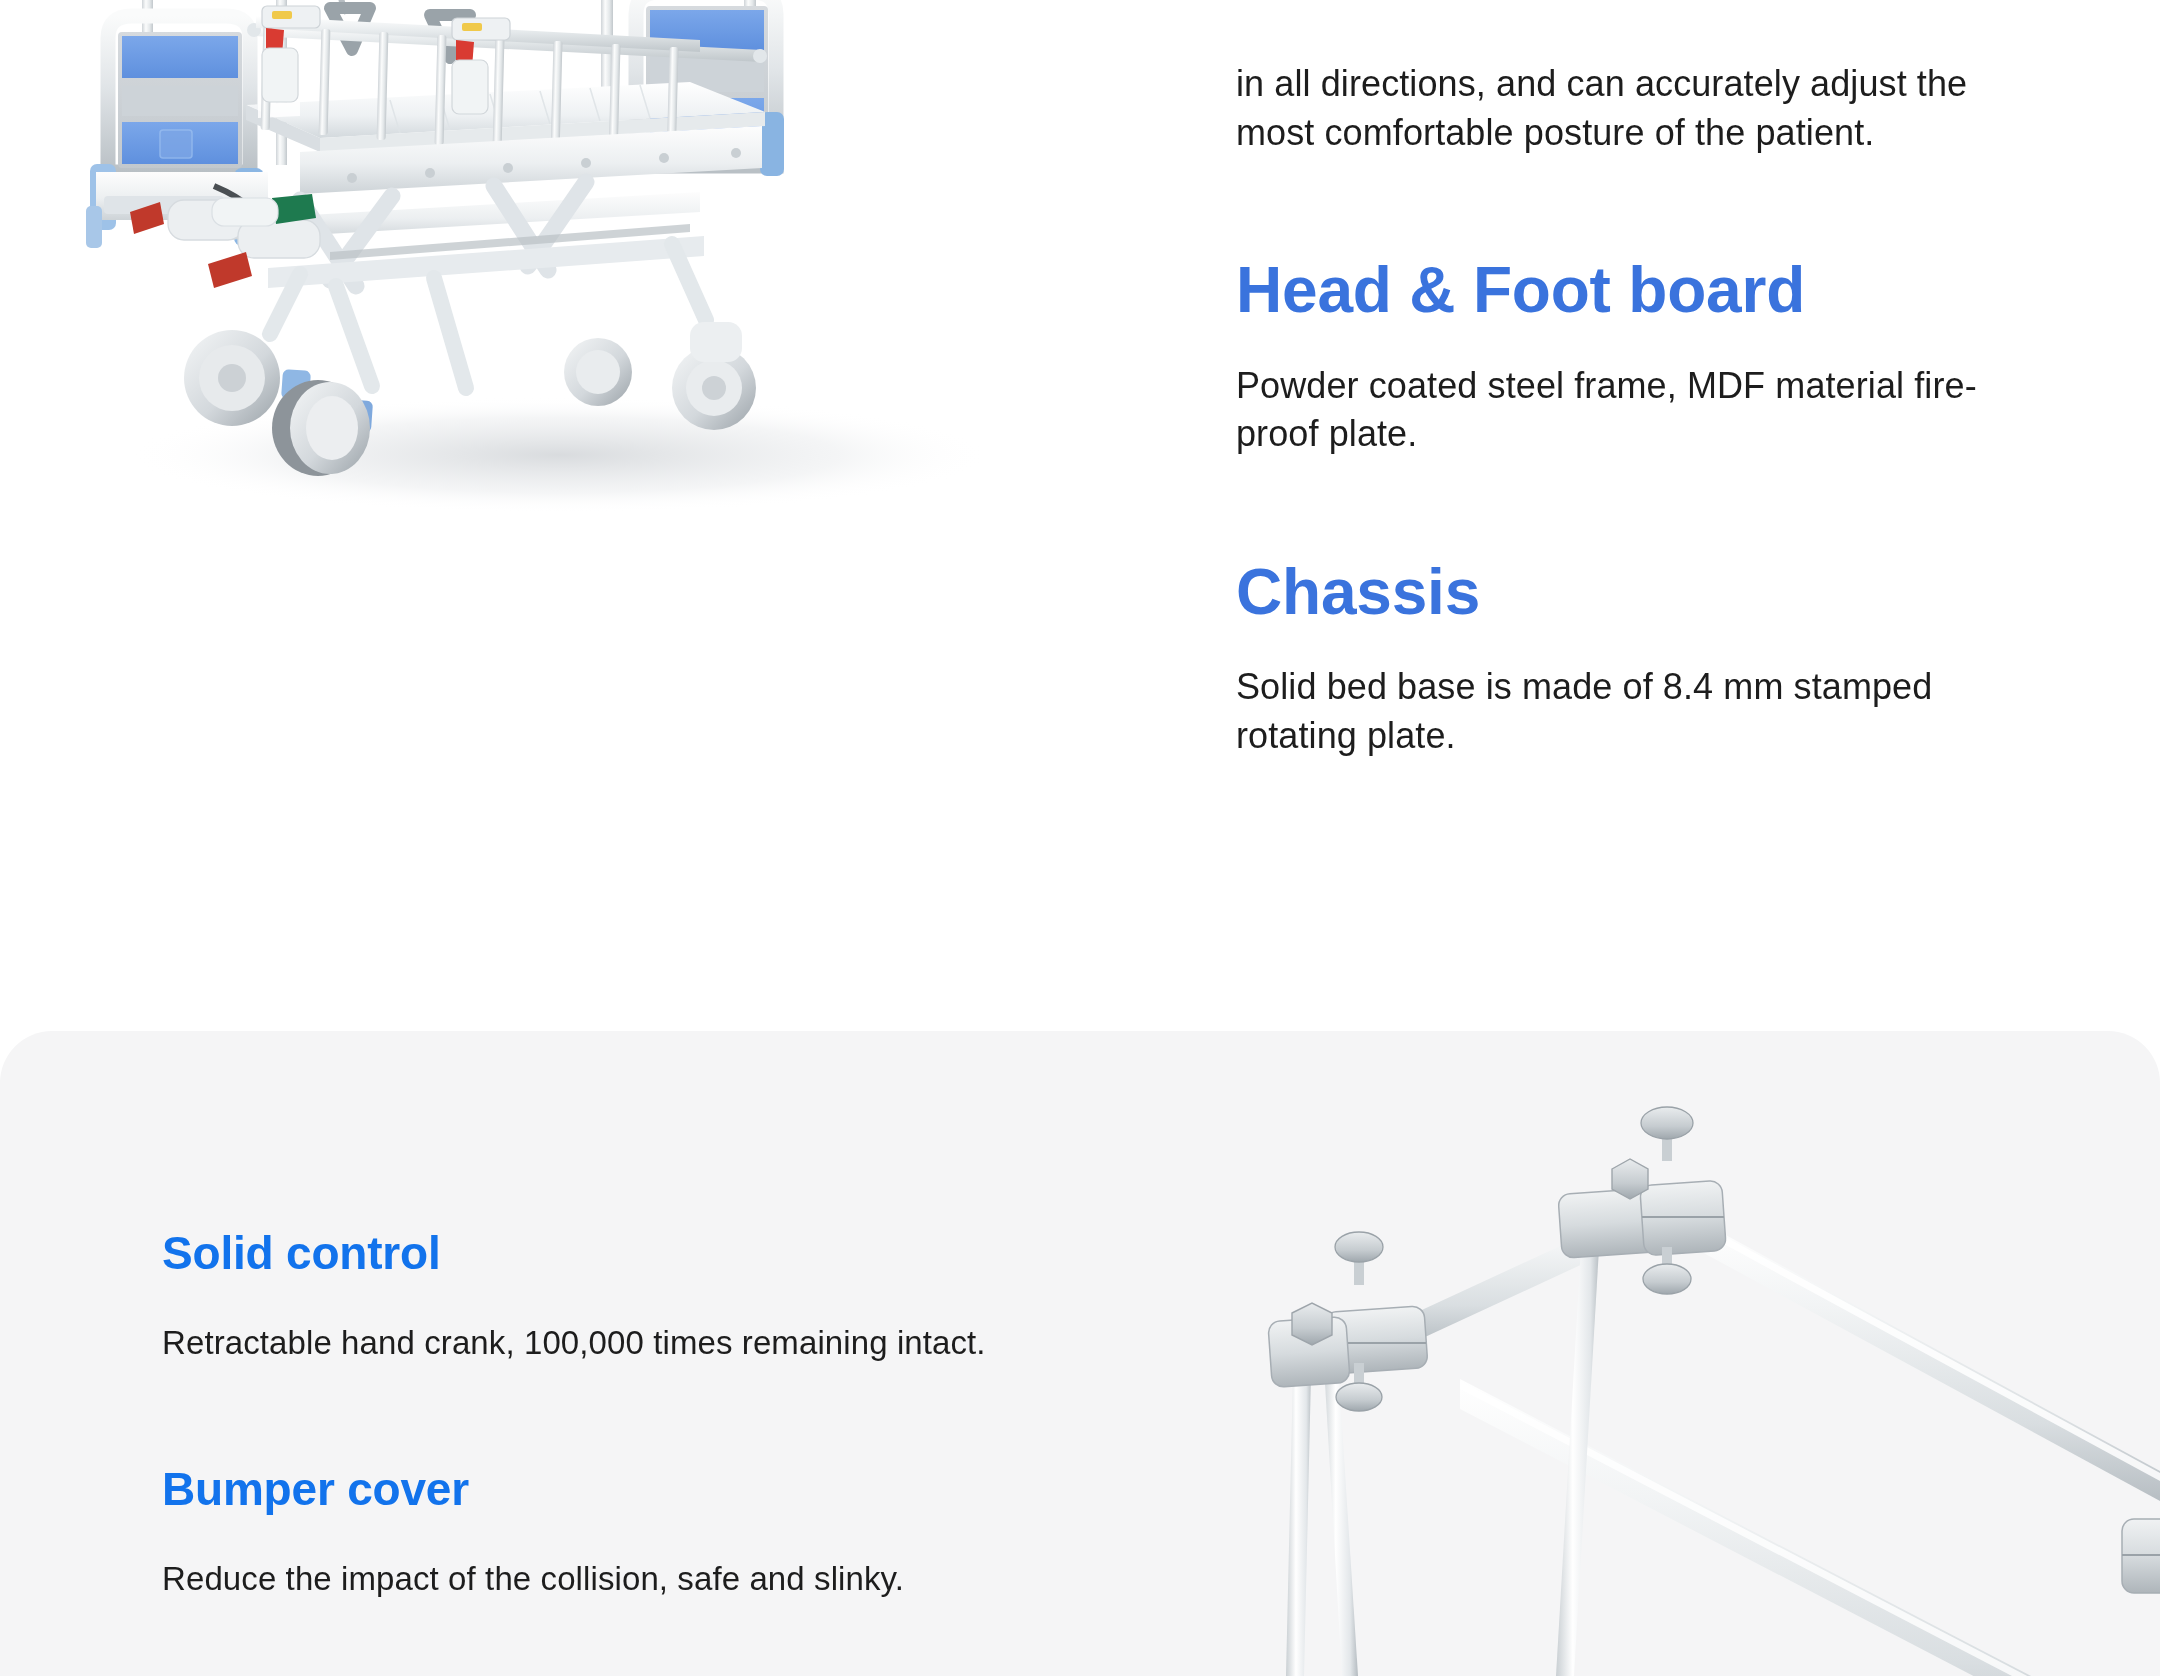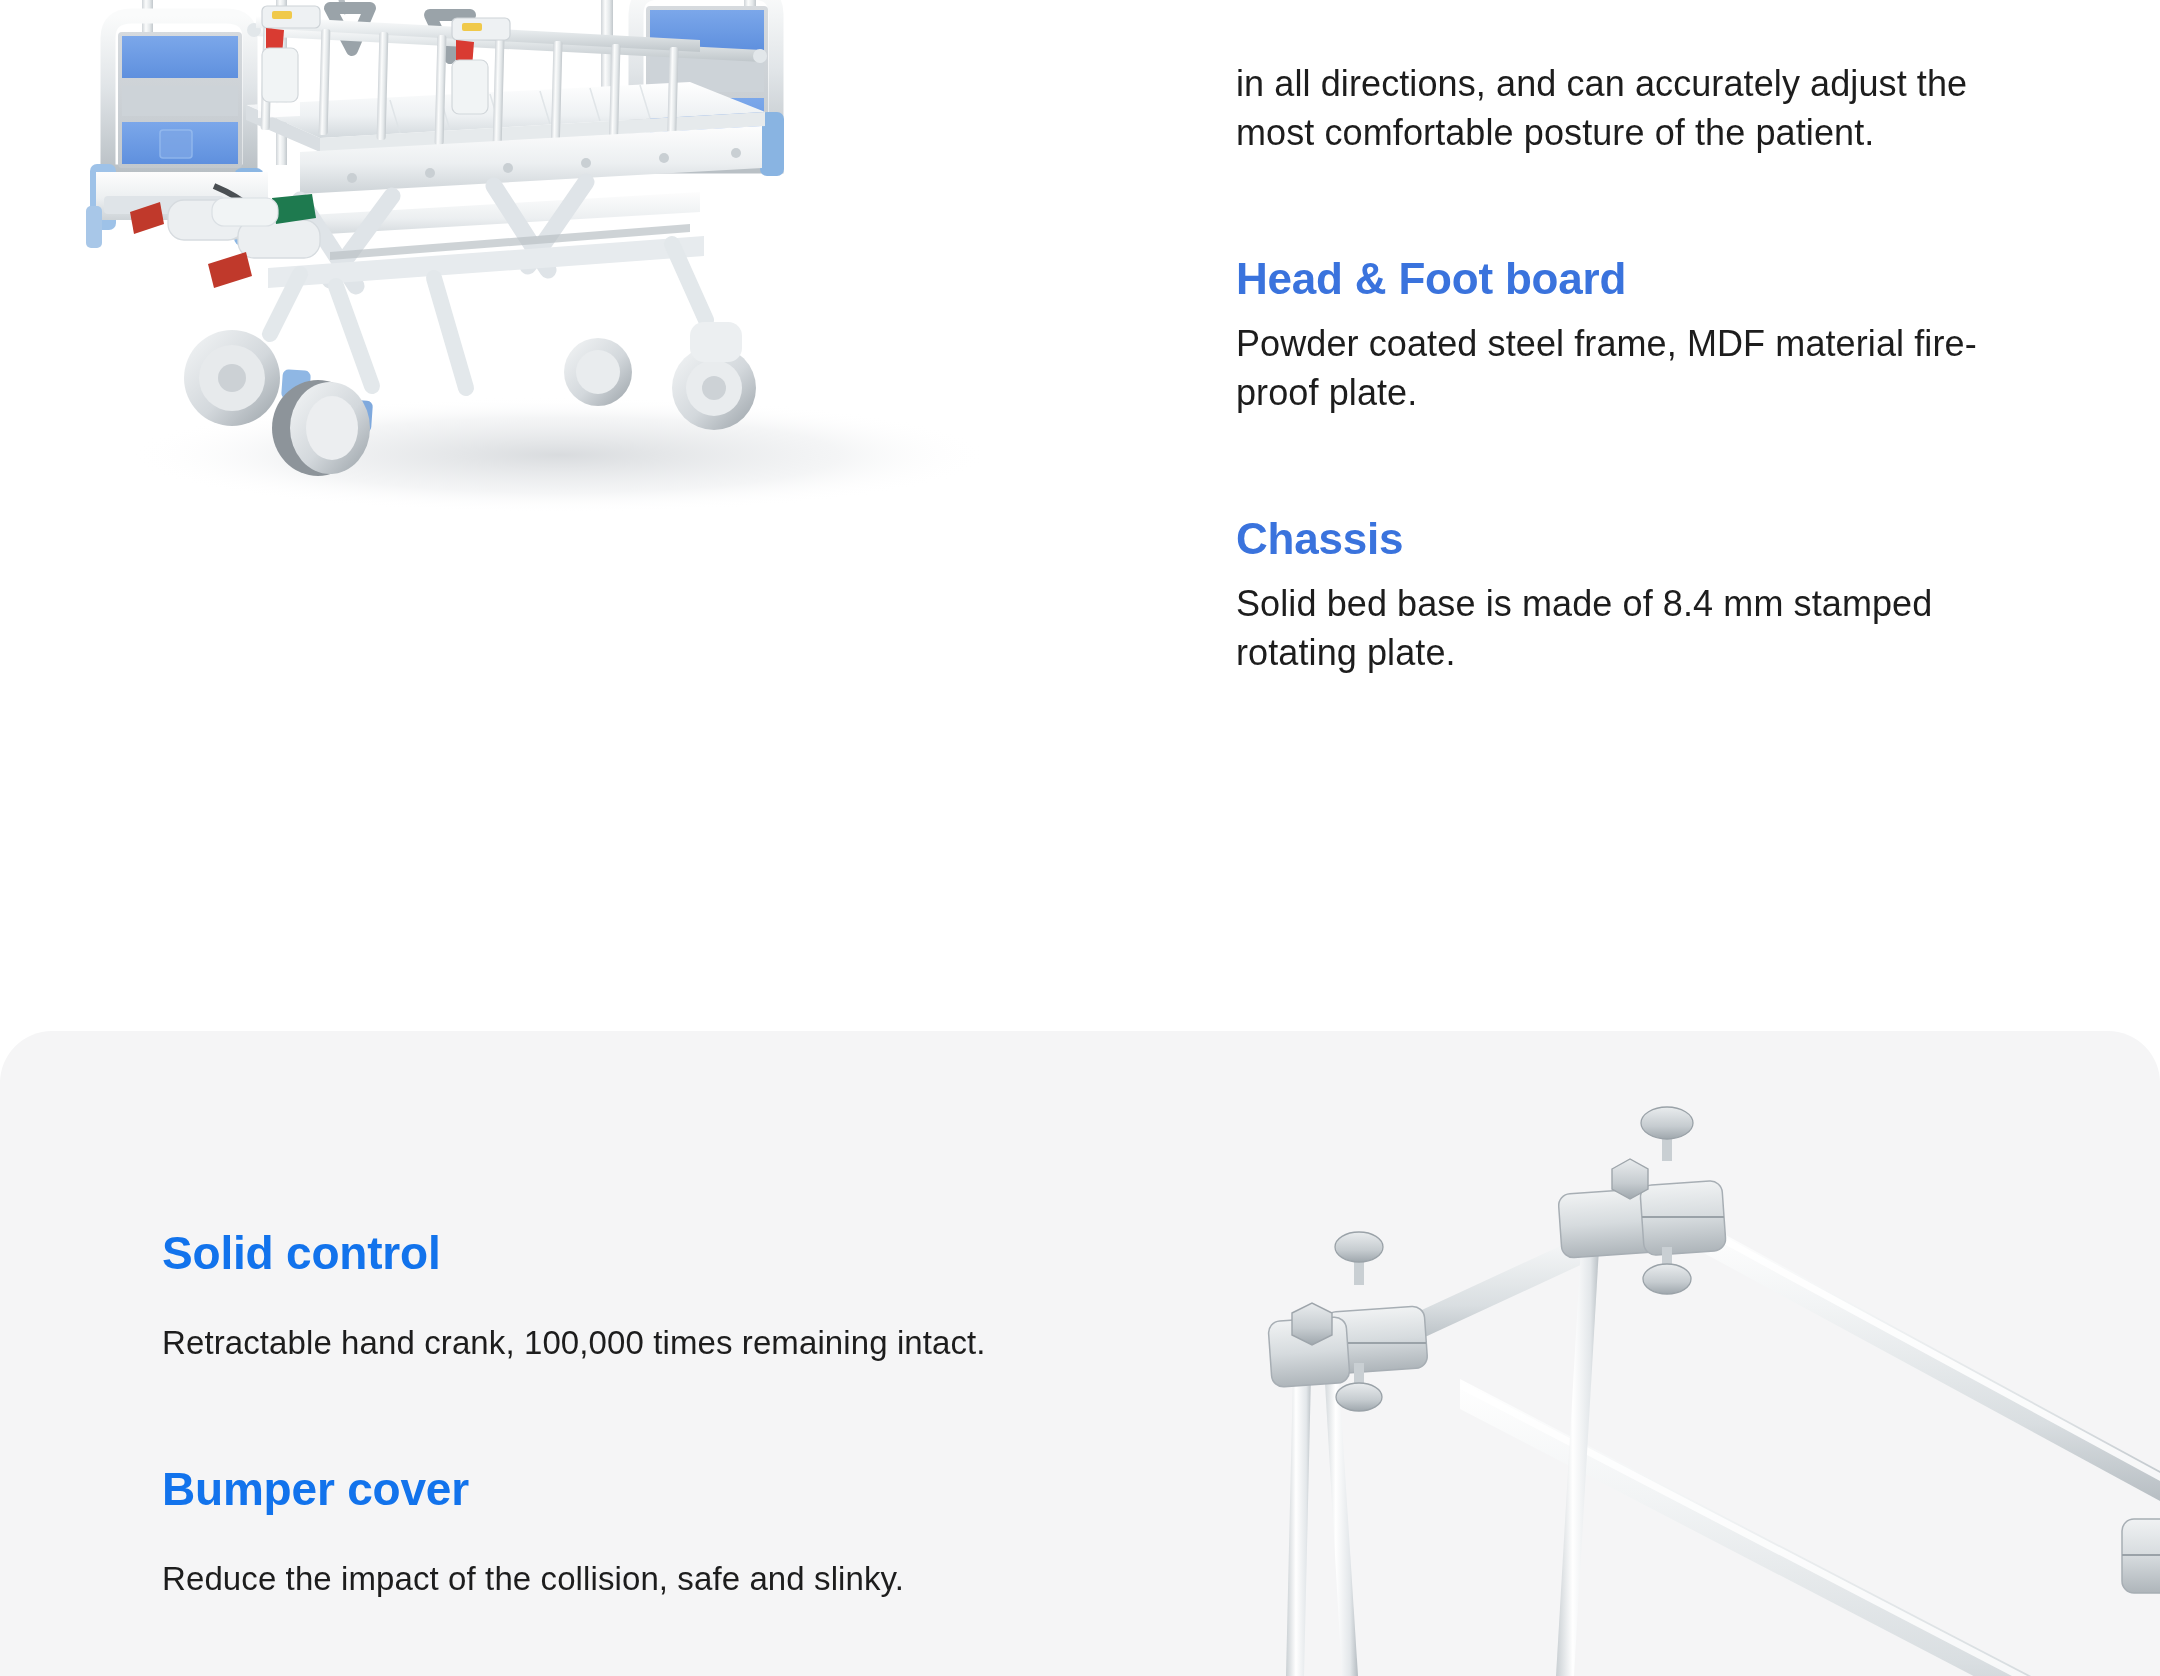--- a/index.html
+++ b/index.html
@@ -42,38 +42,38 @@
   .spec-col {
     position: absolute;
     left: 1236px;
     top: -60px;
     width: 760px;
   }
 
   .spec-block { margin-bottom: 0px; }
 
   .spec-heading {
-    font-size: 44px;
+    font-size: 64px;
     font-weight: 700;
     line-height: 1.18;
     color: #3a73dd;
     letter-spacing: -0.2px;
   }
   .spec-body {
     font-size: 36px;
     font-weight: 400;
     line-height: 1.35;
     color: #1d1d1d;
     letter-spacing: 0.1px;
   }
 
   
   .spec-block.first .spec-body { margin-top: 0; }
   .gap-heading { margin-top: 96px; }
-  .gap-body    { margin-top: 15px; }
+  .gap-body    { margin-top: 33px; }
 
   
   .section-two {
     position: absolute;
     left: 0;
     top: 1031px;
     width: 2160px;
     height: 645px;
     background: #f5f5f6;
     border-radius: 52px 52px 0 0;

